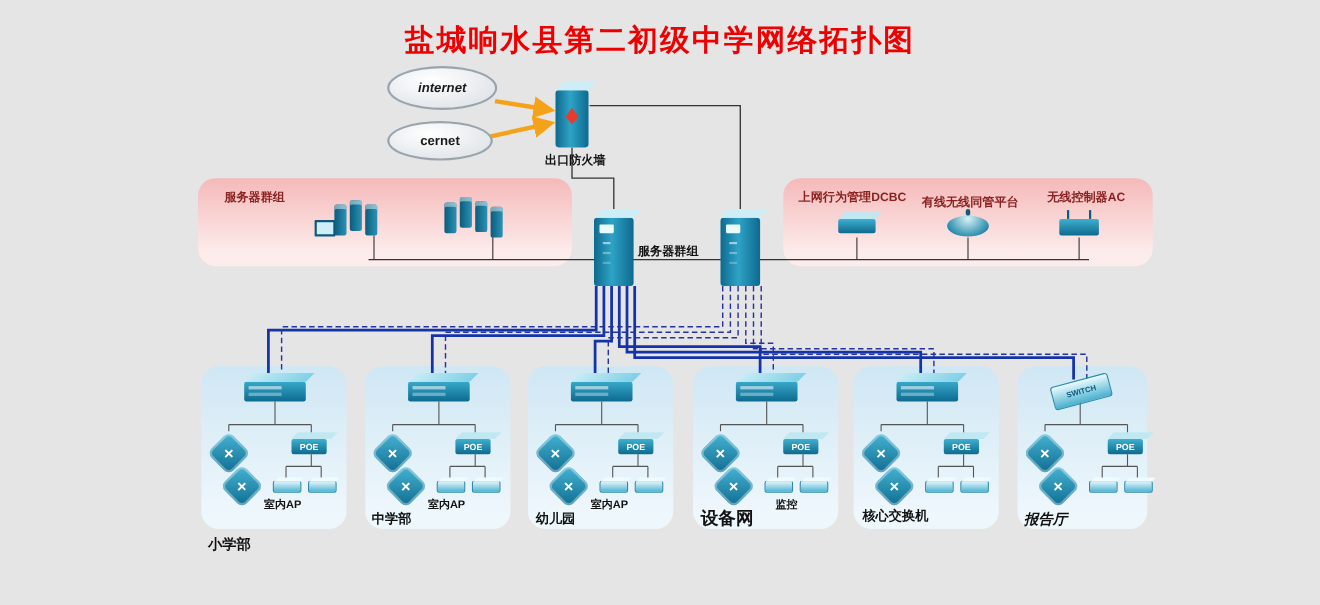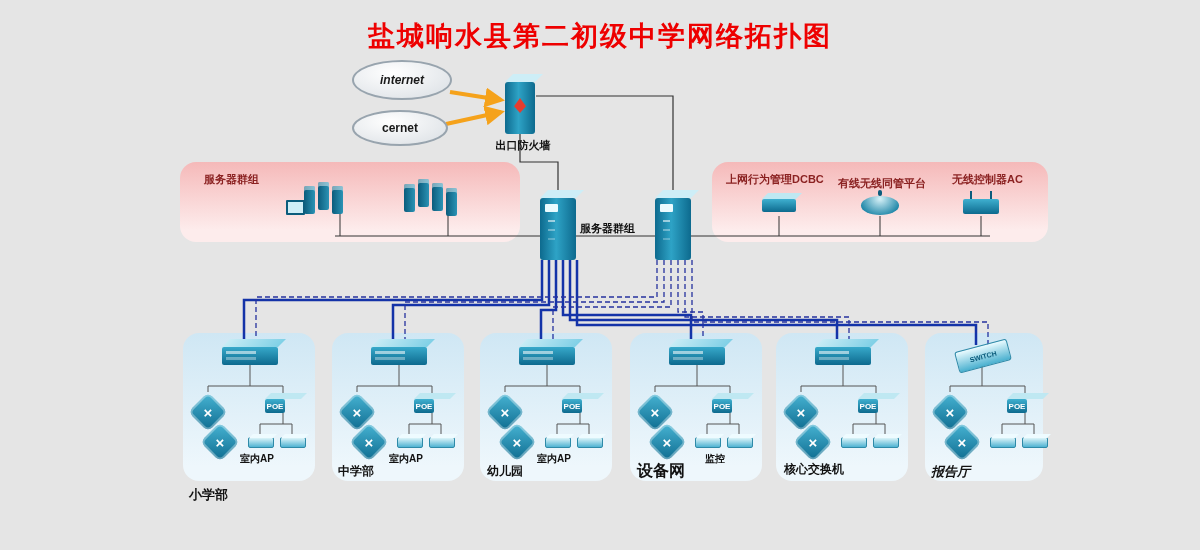--- a/index.html
+++ b/index.html
@@ -36,21 +36,21 @@
   .rswitch::before{content:"";position:absolute;left:4px;top:-8px;width:56px;height:8px;
          background:linear-gradient(90deg,#c7ecf5,#7fd0e6);transform:skewX(-45deg);}
   .rswitch::after{content:"";position:absolute;left:4px;top:4px;width:30px;height:3px;background:rgba(255,255,255,.55);
          box-shadow:0 6px 0 rgba(255,255,255,.35);}
   
   .dmd{width:28px;height:28px;transform:rotate(45deg);border-radius:6px;
        background:linear-gradient(135deg,#49b6d5,#0d6a8e);box-shadow:inset 0 0 0 2px rgba(255,255,255,.35);
        display:flex;align-items:center;justify-content:center;}
   .dmd b{transform:rotate(-45deg);color:#fff;font-size:15px;font-weight:bold;}
   
-  .poe{width:20px;height:14px;background:linear-gradient(180deg,#3fb0d0,#0d6a8e);border-radius:2px;
+  .poe{width:32px;height:14px;background:linear-gradient(180deg,#3fb0d0,#0d6a8e);border-radius:2px;
        display:flex;align-items:center;justify-content:center;color:#fff;font-size:8px;font-weight:bold;}
   .poe::before{content:"";position:absolute;left:3px;top:-6px;width:36px;height:6px;background:#bfe8f2;transform:skewX(-45deg);}
   
   .ap{width:24px;height:9px;background:linear-gradient(180deg,#dcf4f9,#4fb3d2);border:1px solid #2e8aa8;border-radius:2px;}
   .ap::before{content:"";position:absolute;left:2px;top:-4px;width:24px;height:4px;background:#eefbff;transform:skewX(-45deg);}
   
   .srv{width:11px;height:28px;background:linear-gradient(90deg,#0b5c7c,#2b93b5);border-radius:2px;
        box-shadow:inset 0 4px 0 rgba(255,255,255,.45);}
   .mon{width:15px;height:11px;background:#cfeef7;border:2px solid #0b5c7c;border-radius:1px;}
   

